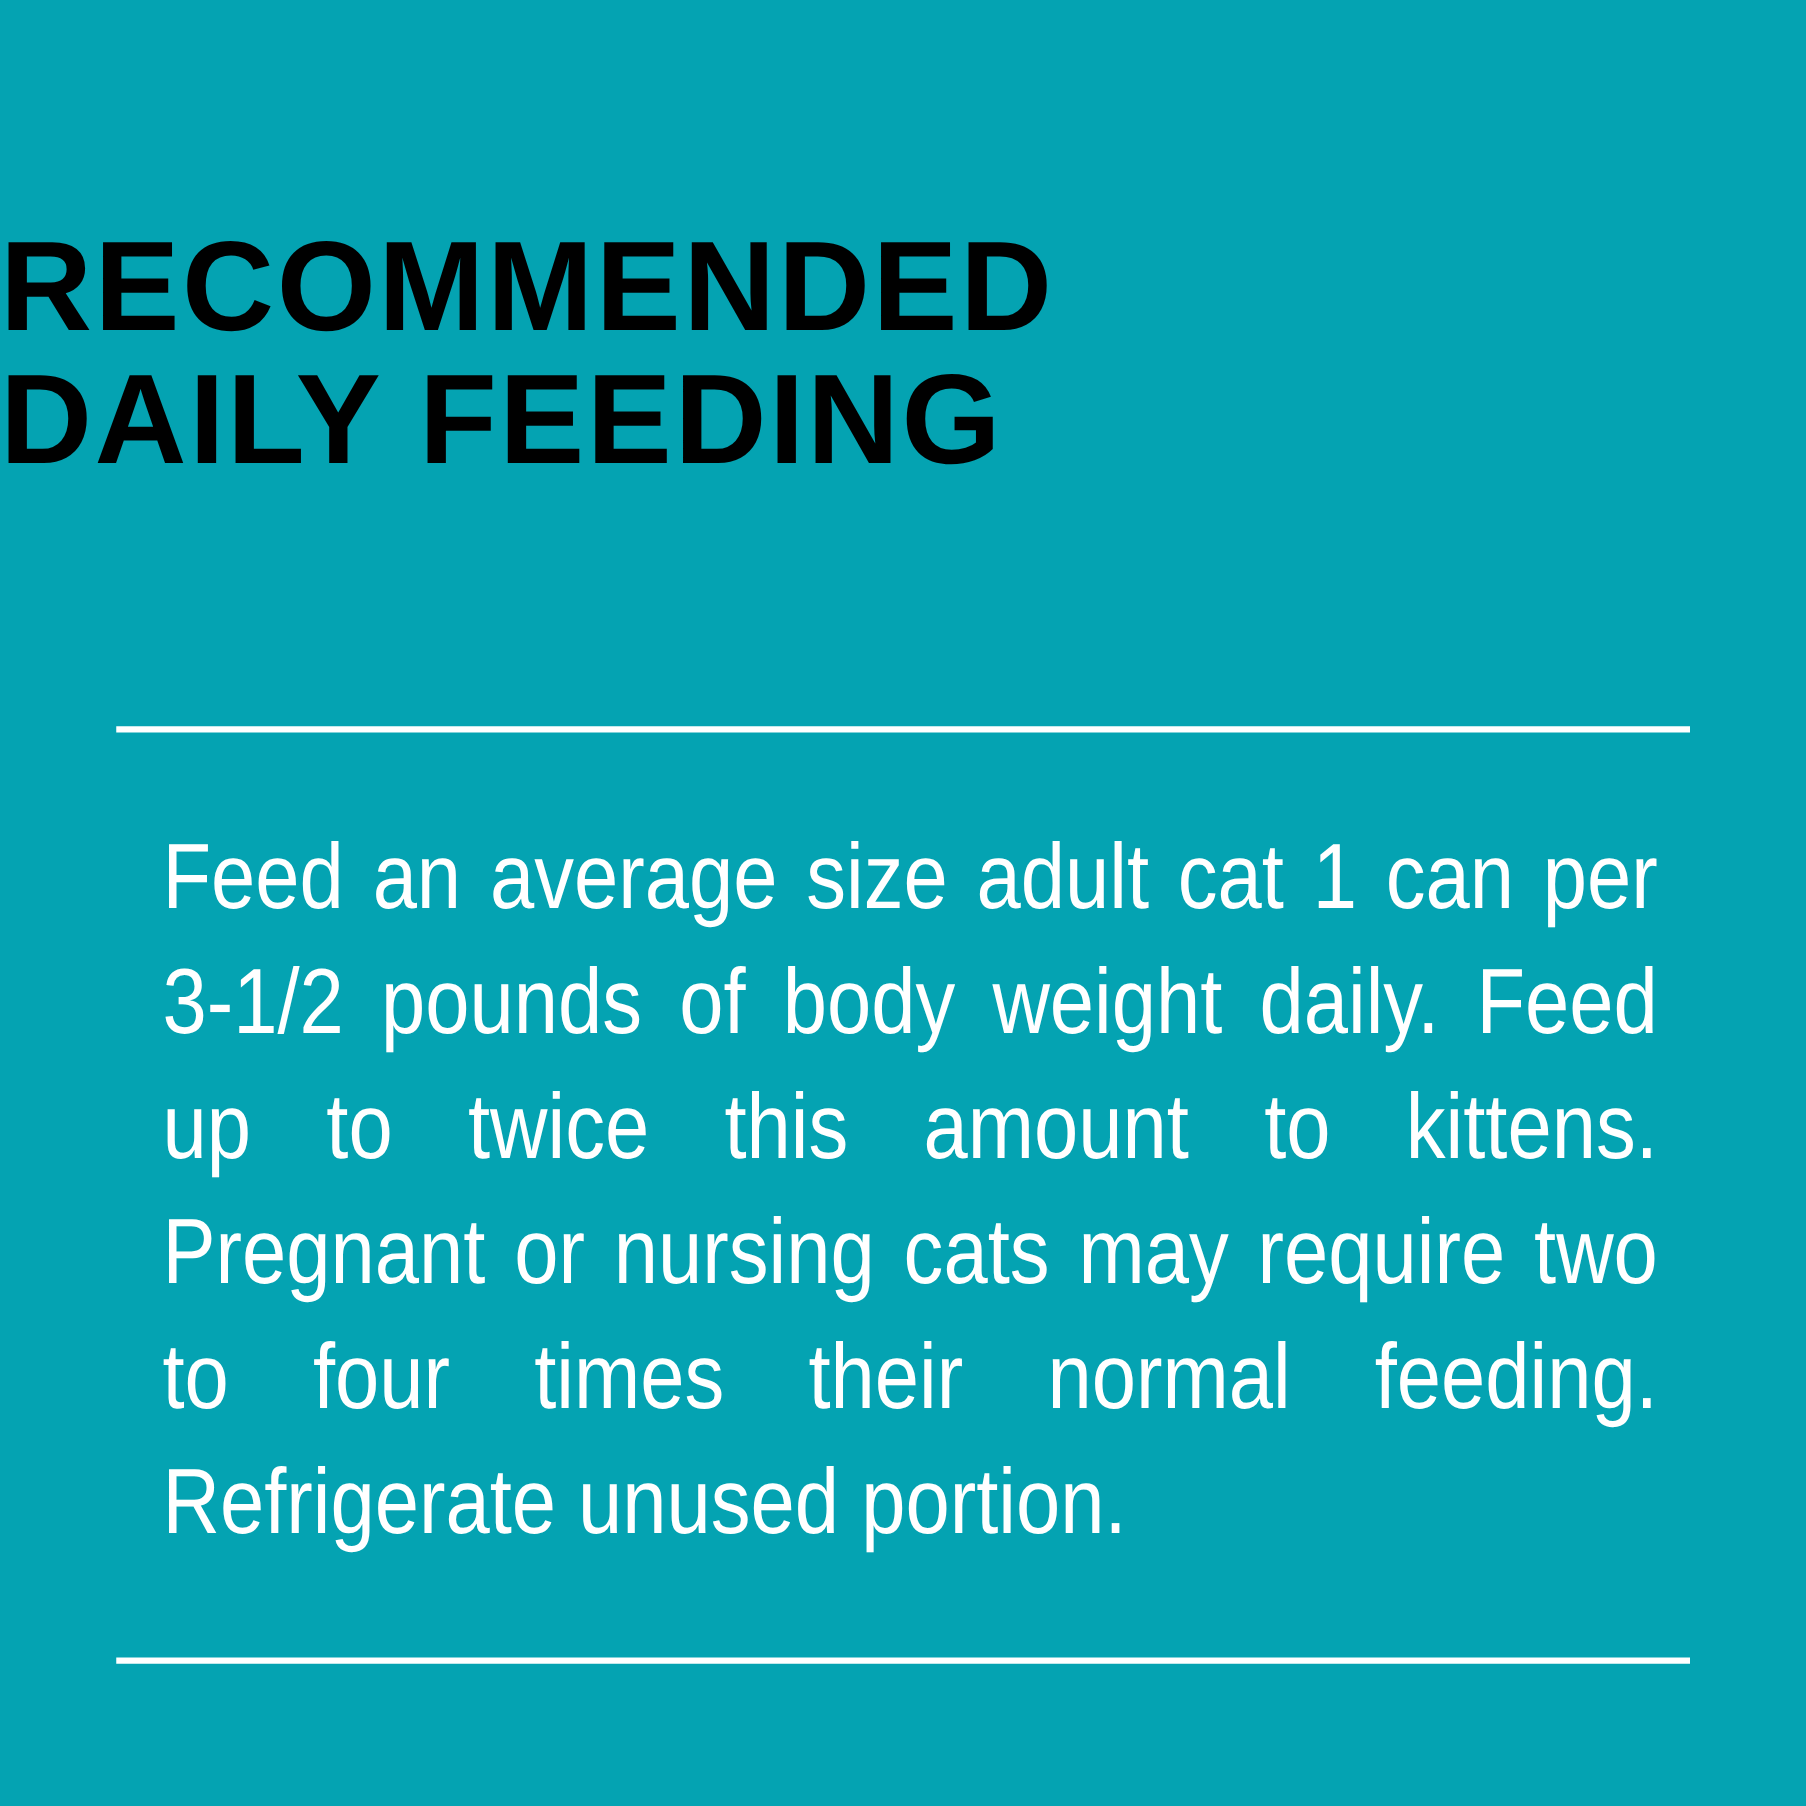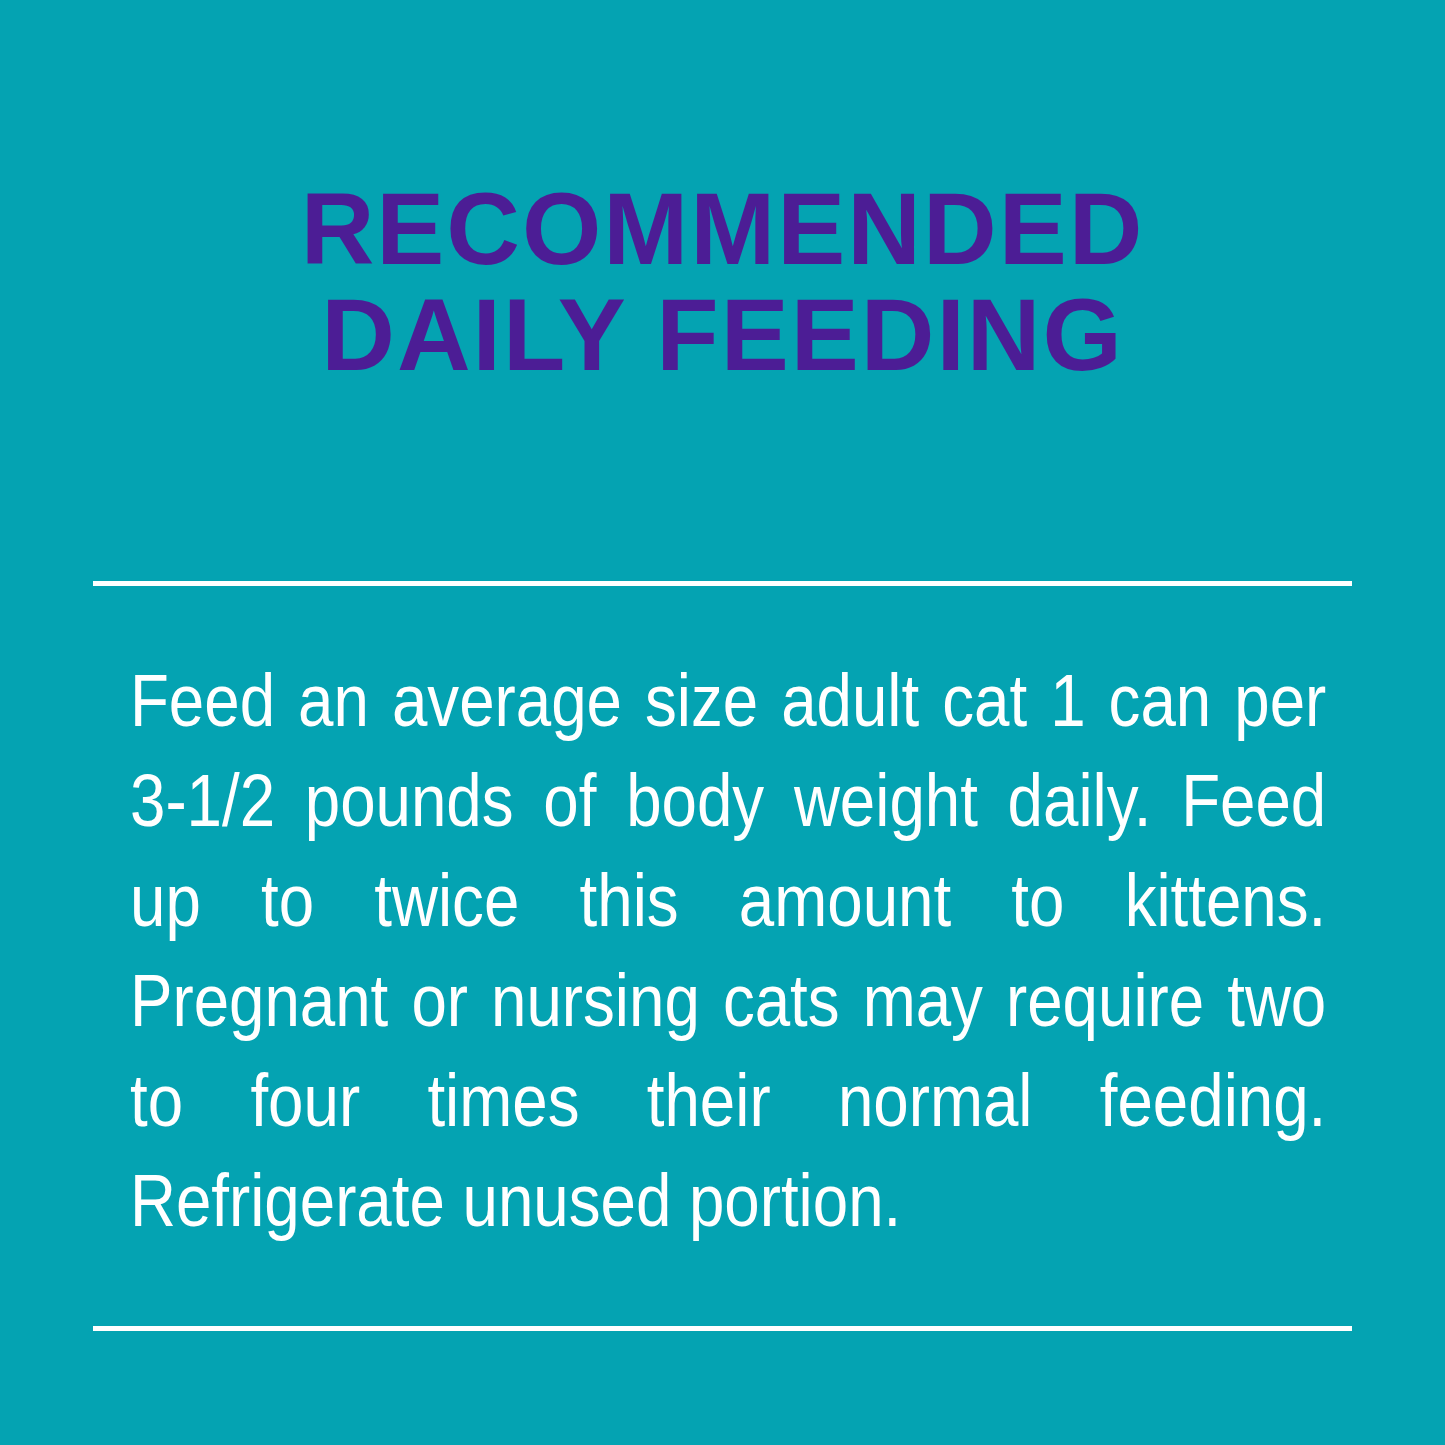--- a/index.html
+++ b/index.html
@@ -21,22 +21,22 @@
     box-sizing: border-box;
     overflow: hidden;
   }
 
   
   .heading {
     position: absolute;
     left: 0;
     top: 176px;
     width: 1445px;
-    text-align: center;
-    color: #4c1d95;
+    text-align: left;
+    color: #000000;
     font-family: "Liberation Sans", sans-serif;
     font-weight: bold;
     font-size: 102px;
     line-height: 106px;
     letter-spacing: 1.5px;
     text-transform: uppercase;
     -webkit-font-smoothing: antialiased;
   }
   .heading .hline {
     display: block;

